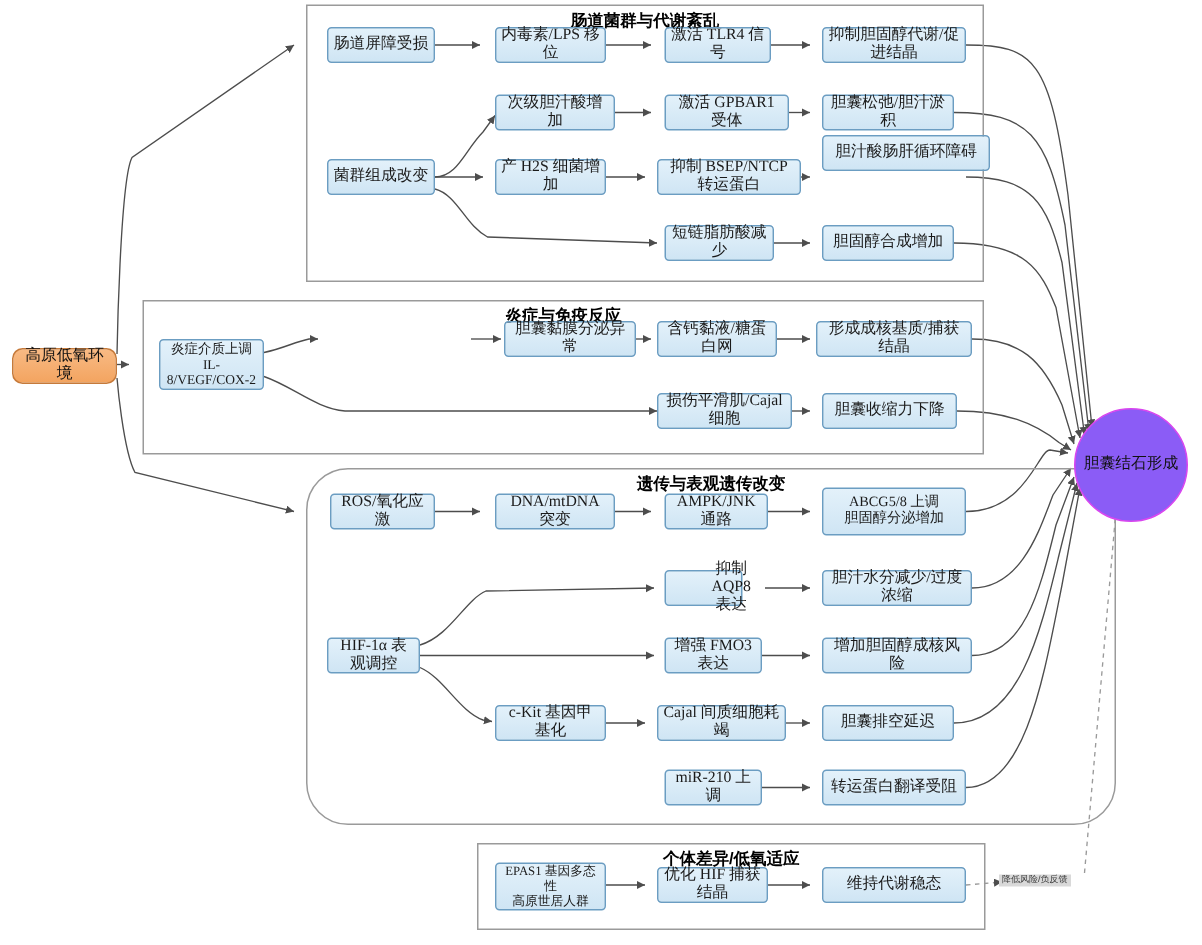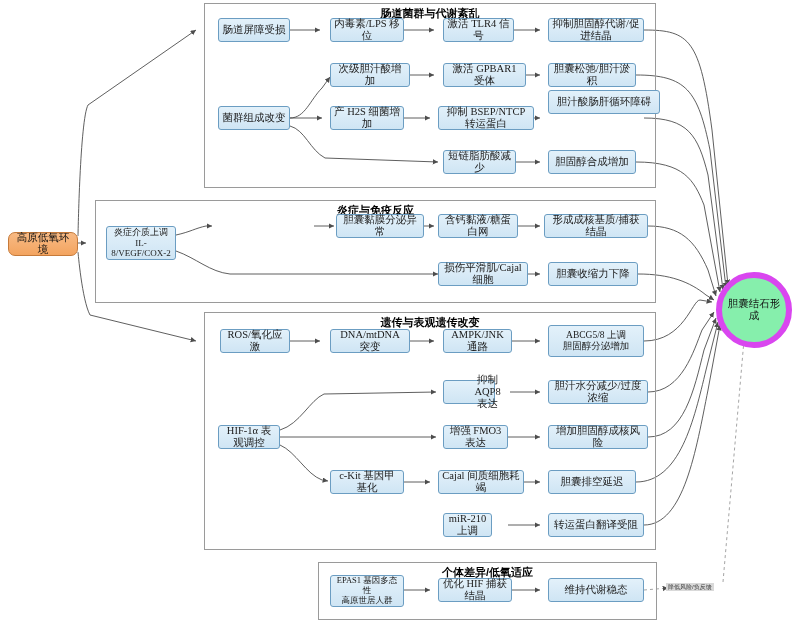--- a/index.html
+++ b/index.html
@@ -58,23 +58,23 @@
     padding: 2px 3px;
     white-space: pre-line;
   }
   .node.start {
     border: 1px solid #c67a3a;
     border-radius: 7px;
     background: linear-gradient(180deg, #f8ba84 0%, #f3a460 100%);
     color: #111;
   }
   .node.terminal {
-    border: 6px solid #d946ef;
+    border: 1px solid #d946ef;
     border-radius: 50%;
-    background: #86efac;
+    background: #8b5cf6;
     color: #111;
     font-size: 10.5px;
     font-weight: normal;
   }
   .edge-label {
     position: absolute;
     font-size: 6px;
     color: #3a3a3a;
     background: #d9d9d9;
     padding: 1px 2px;
@@ -190,21 +190,21 @@
 
   <div class="node" style="left:106px; top:226px; width:70px; height:34px; font-size:9px;">炎症介质上调
 IL-8/VEGF/COX-2</div>
   <div class="node" style="left:336px; top:214px; width:88px; height:24px;">胆囊黏膜分泌异常</div>
   <div class="node" style="left:438px; top:214px; width:80px; height:24px;">含钙黏液/糖蛋白网</div>
   <div class="node" style="left:544px; top:214px; width:104px; height:24px;">形成成核基质/捕获结晶</div>
 
   <div class="node" style="left:438px; top:262px; width:90px; height:24px;">损伤平滑肌/Cajal 细胞</div>
   <div class="node" style="left:548px; top:262px; width:90px; height:24px;">胆囊收缩力下降</div>
 
-  <div class="cluster" style="left:204px; top:312px; width:452px; height:238px;">
+  <div class="cluster" style="left:204px; top:312px; width:540px; height:238px;border-radius:28px;">
     <div class="cluster-title">遗传与表观遗传改变</div>
   </div>
 
   <div class="node" style="left:220px; top:329px; width:70px; height:24px;">ROS/氧化应激</div>
   <div class="node" style="left:330px; top:329px; width:80px; height:24px;">DNA/mtDNA 突变</div>
   <div class="node" style="left:443px; top:329px; width:69px; height:24px;">AMPK/JNK 通路</div>
   <div class="node" style="left:548px; top:325px; width:96px; height:32px; font-size:9.5px;">ABCG5/8 上调
 胆固醇分泌增加</div>
 
   <div class="node" style="left:218px; top:425px; width:62px; height:24px;">HIF-1α 表观调控</div>
@@ -212,21 +212,21 @@
   <div class="node" style="left:443px; top:380px; width:52px; height:24px;padding-left:40px;">抑制 AQP8 表达</div>
   <div class="node" style="left:548px; top:380px; width:100px; height:24px;">胆汁水分减少/过度浓缩</div>
 
   <div class="node" style="left:443px; top:425px; width:65px; height:24px;">增强 FMO3 表达</div>
   <div class="node" style="left:548px; top:425px; width:100px; height:24px;">增加胆固醇成核风险</div>
 
   <div class="node" style="left:330px; top:470px; width:74px; height:24px;">c-Kit 基因甲基化</div>
   <div class="node" style="left:438px; top:470px; width:86px; height:24px;">Cajal 间质细胞耗竭</div>
   <div class="node" style="left:548px; top:470px; width:88px; height:24px;">胆囊排空延迟</div>
 
-  <div class="node" style="left:443px; top:513px; width:49px; height:24px;">miR-210 上调</div>
+  <div class="node" style="left:443px; top:513px; width:65px; height:24px;">miR-210 上调</div>
   <div class="node" style="left:548px; top:513px; width:96px; height:24px;">转运蛋白翻译受阻</div>
 
   <div class="cluster" style="left:318px; top:562px; width:339px; height:58px;">
     <div class="cluster-title">个体差异/低氧适应</div>
   </div>
 
   <div class="node" style="left:330px; top:575px; width:74px; height:32px; font-size:8.5px;">EPAS1 基因多态性
 高原世居人群</div>
   <div class="node" style="left:438px; top:578px; width:74px; height:24px;">优化 HIF 捕获结晶</div>
   <div class="node" style="left:548px; top:578px; width:96px; height:24px;">维持代谢稳态</div>

